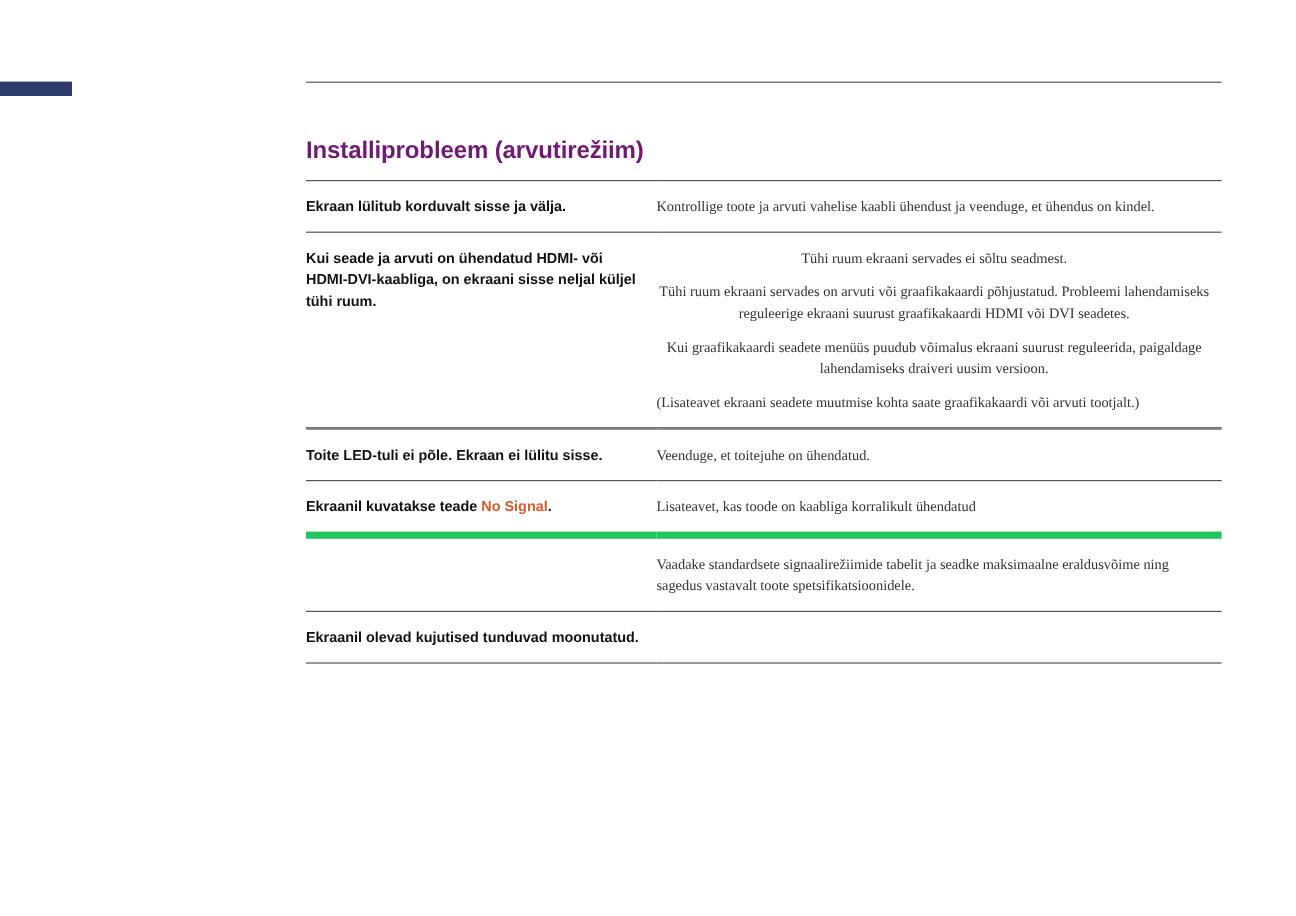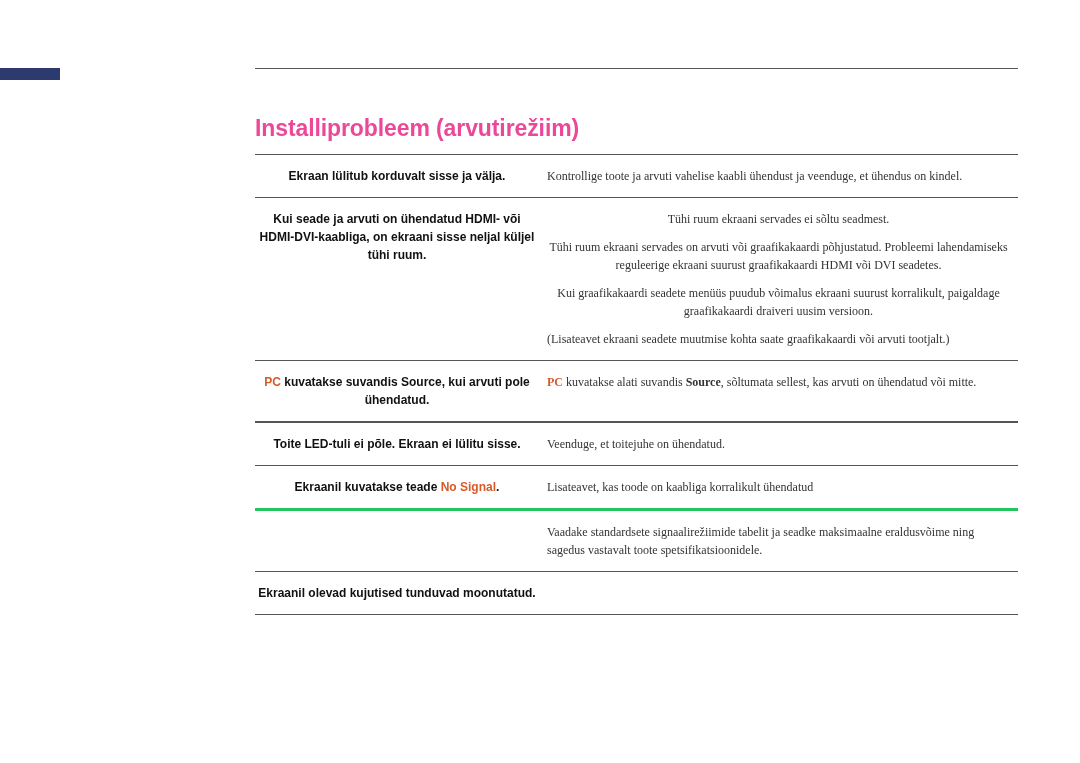--- a/index.html
+++ b/index.html
@@ -33,38 +33,38 @@
     right: 62px;
   }
   h1 {
     font-size: 27px;
     font-weight: 400;
     color: #222;
     margin-bottom: 28px;
     letter-spacing: -0.2px;
   }
   h2 {
-    font-size: 23px;
+    font-size: 20px;
     font-weight: 600;
-    color: #ec4899;
+    color: #701a75;
     margin-bottom: 12px;
     margin-top: 20px;
     letter-spacing: -0.1px;
   }
   .tbl { width: 100%; border-collapse: collapse; }
   .tbl td {
     vertical-align: top;
     font-size: 12px;
     line-height: 1.5;
     padding: 12px 8px 12px 0;
   }
-  .tbl td.left { width: 292px; font-weight: 600; color: #111; text-align: center; }
+  .tbl td.left { width: 292px; font-weight: 600; color: #111; }
   .tbl td.right { color: #333; font-weight: 400; font-family: Liberation Serif, serif; }
   .row-border { border-bottom: 1px solid #555; }
-  .row-border-light { border-bottom: 3px solid #22c55e; }
+  .row-border-light { border-bottom: 6px solid #22c55e; }
   .p-gap { margin-bottom: 10px; text-align: center; }
   .accent { color: #d85a2a; font-weight: 600; }
 </style>
 </head>
 <body>
 
 <div class="tab-marker"></div>
 <div class="top-rule"></div>
 
 <div class="content">
@@ -76,27 +76,23 @@
             <td class="left">Ekraan lülitub korduvalt sisse ja välja.</td>
             <td class="right">
               <div>Kontrollige toote ja arvuti vahelise kaabli ühendust ja veenduge, et ühendus on kindel.</div>
             </td>
           </tr>
           <tr class="row-border">
             <td class="left">Kui seade ja arvuti on ühendatud HDMI- või HDMI-DVI-kaabliga, on ekraani sisse neljal küljel tühi ruum.</td>
             <td class="right">
               <div class="p-gap">Tühi ruum ekraani servades ei sõltu seadmest.</div>
               <div class="p-gap">Tühi ruum ekraani servades on arvuti või graafikakaardi põhjustatud. Probleemi lahendamiseks reguleerige ekraani suurust graafikakaardi HDMI või DVI seadetes.</div>
-              <div class="p-gap">Kui graafikakaardi seadete menüüs puudub võimalus ekraani suurust korralikult, paigaldage graafikakaardi draiveri uusim versioon.</div>
+              <div class="p-gap">Kui graafikakaardi seadete menüüs puudub võimalus ekraani suurust reguleerida, paigaldage lahendamiseks draiveri uusim versioon.</div>
               <div>(Lisateavet ekraani seadete muutmise kohta saate graafikakaardi või arvuti tootjalt.)</div>
             </td>
-          </tr>
-          <tr class="row-border">
-            <td class="left"><span class="accent">PC</span> kuvatakse suvandis <b>Source</b>, kui arvuti pole ühendatud.</td>
-            <td class="right"><span class="accent">PC</span> kuvatakse alati suvandis <b>Source</b>, sõltumata sellest, kas arvuti on ühendatud või mitte.</td>
           </tr>
         </tbody>
       </table>
       <table class="tbl">
         <tbody>
           <tr class="row-border" style="border-top: 1px solid rgb(85, 85, 85);">
             <td class="left">Toite LED-tuli ei põle. Ekraan ei lülitu sisse.</td>
             <td class="right">
               <div>Veenduge, et toitejuhe on ühendatud.</div>
             </td>

